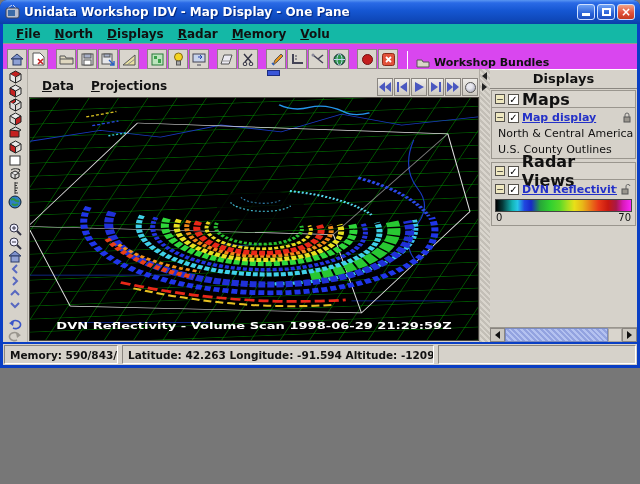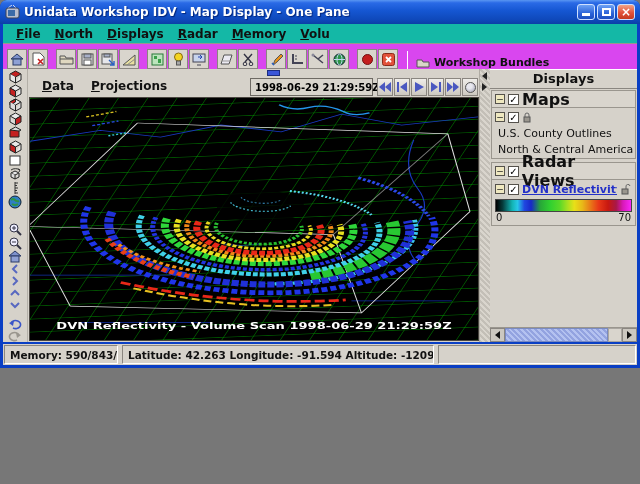--- a/index.html
+++ b/index.html
@@ -381,24 +381,20 @@
             <polygon points="13,5 8,3 9,8" fill="#9a968e"></polygon>
           </svg>
         </span>
     </div>
 
     <div class="viewpanel">
       <div class="viewbar">
         <span class="vmenu" style="margin-left:8px">Data</span>
         <span class="vmenu">Projections</span>
         <span class="slider-thumb"></span>
-        <span class="timecombo">
-          <span class="tval">1998-06-29 21:29:59Z</span>
-          <span class="combo-arrow"></span>
-        </span>
         <span class="playbtns">
           <span class="pbtn">
               <svg width="12" height="10">
                 <polygon points="6,0 6,10 0,5" fill="#4a58c0"></polygon>
                 <polygon points="12,0 12,10 6,5" fill="#4a58c0"></polygon>
               </svg>
             </span>
           <span class="pbtn">
               <svg width="10" height="10">
                 <rect x="0" y="0" width="2" height="10" fill="#4a58c0"></rect>
@@ -504,27 +500,28 @@
 
       <div class="group">
         <div class="ghead">
           <span class="minusbox">−</span>
           <span class="chk">✓</span>
           <span class="glabel">Maps</span>
         </div>
         <div class="drow">
           <span class="minusbox">−</span>
           <span class="chk">✓</span>
+          <span class="dlink">Map display</span>
           <svg width="10" height="12">
               <path d="M3 6 V4 a2 2 0 0 1 4 0 V6" fill="none" stroke="#666"></path>
               <rect x="2" y="6" width="6" height="5" fill="#9a968e" stroke="#555"></rect>
             </svg>
         </div>
+        <div class="plain">North &amp; Central America</div>
         <div class="plain">U.S. County Outlines</div>
-        <div class="plain">North &amp; Central America</div>
       </div>
 
       <div class="group">
         <div class="ghead">
           <span class="minusbox">−</span>
           <span class="chk">✓</span>
           <span class="glabel">Radar Views</span>
         </div>
         <div class="drow">
           <span class="minusbox">−</span>

